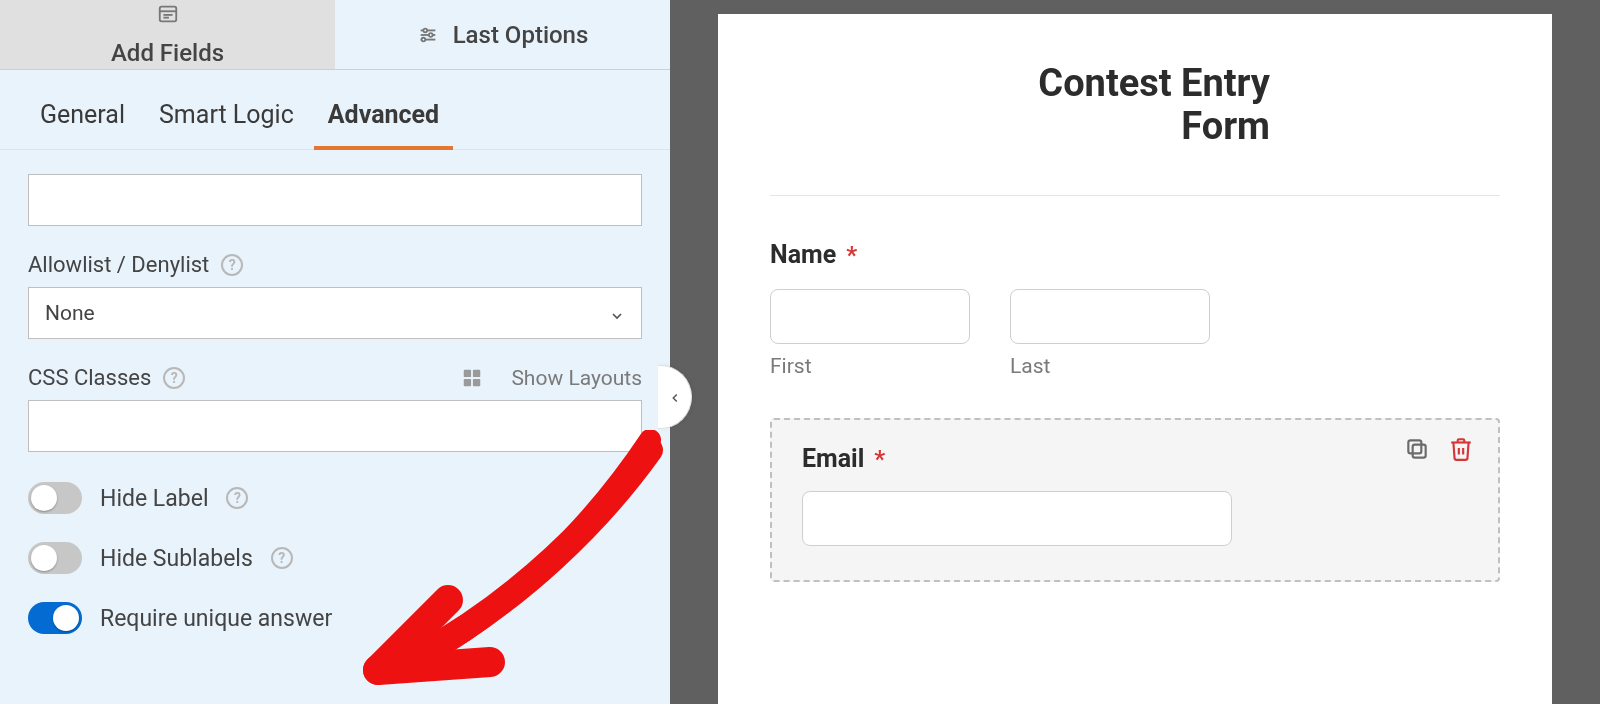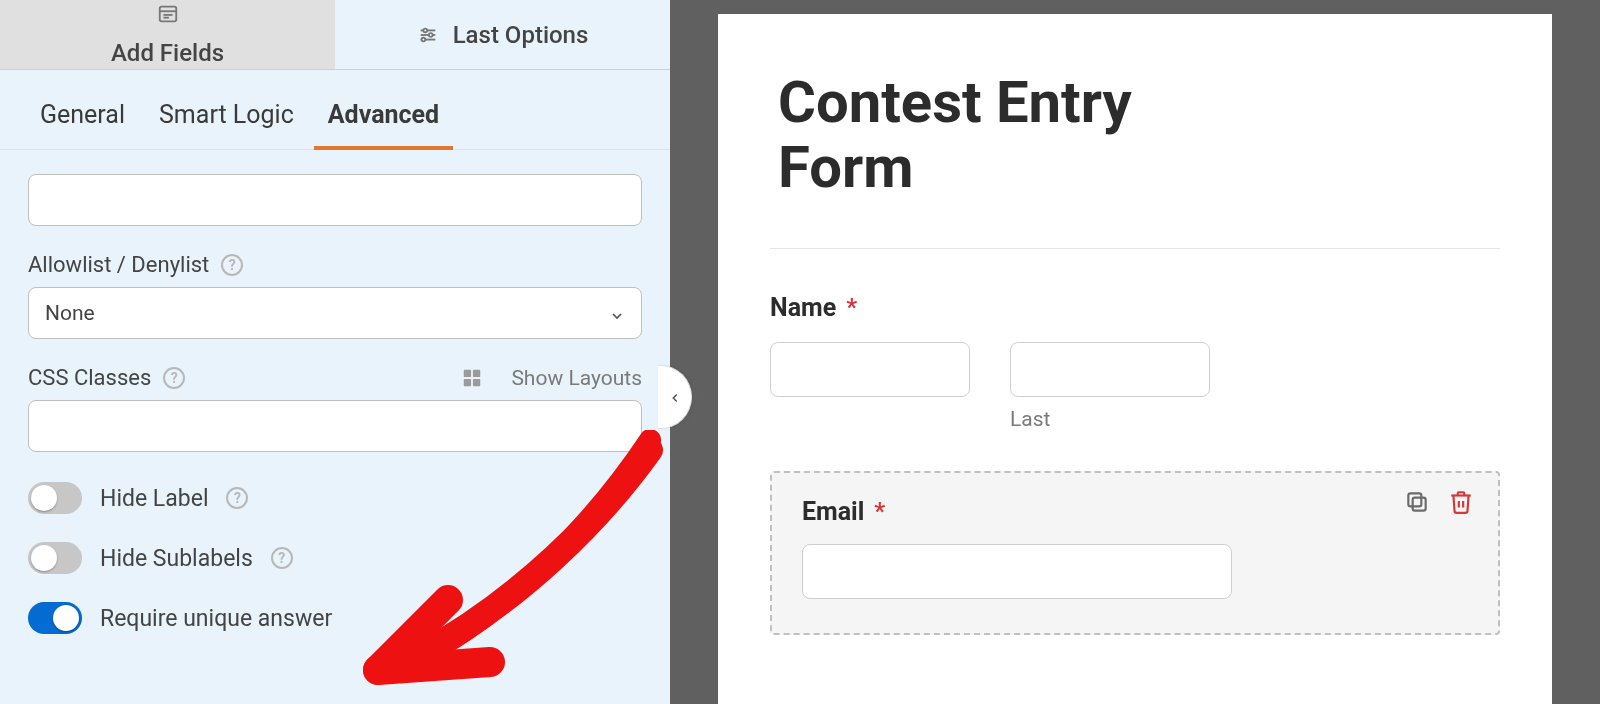--- a/index.html
+++ b/index.html
@@ -26,41 +26,41 @@
   .top-tab.active{background:var(--panel-bg);}
   .icon-grid-box,.icon-sliders{width:22px;height:22px;display:inline-block;color:#777;}
   .sub-tabs{display:flex;padding:12px 26px 0 26px;border-bottom:1px solid rgba(0,0,0,.06);}
   .sub-tab{padding:18px 14px 20px;font-size:25px;color:#3a3a3a;cursor:pointer;position:relative;margin-right:6px;font-weight:400;text-align:center;}
   .sub-tab.active{font-weight:700;}
   .sub-tab.active::after{content:"";position:absolute;left:0;right:0;bottom:-1px;height:4px;background:var(--accent);}
   .panel-body{padding:6px 28px 20px;overflow:hidden;}
   .row{margin-top:26px;}
   .row-label{font-size:22px;color:#444;display:flex;align-items:center;gap:12px;}
   .help-icon{width:22px;height:22px;border-radius:50%;border:2px solid #b8b8b8;display:inline-flex;align-items:center;justify-content:center;font-size:14px;color:#b8b8b8;font-weight:700;}
-  .text-input,.select-input{width:100%;height:52px;border:1px solid var(--field-border);border-radius:8px;background:#fff;margin-top:10px;padding:0 16px;font-size:21px;color:#444;}
+  .text-input,.select-input{width:100%;height:52px;border:1px solid var(--field-border);border-radius:0;background:#fff;margin-top:10px;padding:0 16px;font-size:21px;color:#444;}
   .select-input{display:flex;align-items:center;justify-content:space-between;cursor:pointer;}
   .chev-down{width:16px;height:16px;}
   .show-layouts{display:flex;align-items:center;gap:28px;font-size:21px;color:var(--muted);}
   .layouts-icon{width:22px;height:22px;}
   .row-flex{display:flex;align-items:center;justify-content:space-between;}
   .toggle-row{display:flex;align-items:center;gap:18px;margin-top:28px;}
   .toggle{width:54px;height:32px;border-radius:16px;position:relative;background:#c7c7c7;cursor:pointer;flex:0 0 54px;}
   .toggle .knob{position:absolute;top:3px;left:3px;width:26px;height:26px;border-radius:50%;background:#fff;box-shadow:0 1px 2px rgba(0,0,0,.3);transition:left .15s;}
   .toggle.on{background:var(--blue);}
   .toggle.on .knob{left:25px;}
   .toggle-label{font-size:23px;color:#444;}
   
   .collapse-handle{position:absolute;top:365px;right:-22px;width:34px;height:64px;background:#fff;border:1px solid #e0e0e0;border-left:none;border-radius:0 32px 32px 0;display:flex;align-items:center;justify-content:center;cursor:pointer;box-shadow:2px 0 4px rgba(0,0,0,.05);}
   .chev-left{width:14px;height:14px;}
   
   .arrow-annot{position:absolute;pointer-events:none;}
   
   .preview-area{flex:1;background:var(--preview-gutter);padding:14px 48px 0 48px;display:flex;justify-content:flex-start;}
   .preview-page{background:#fff;width:100%;max-width:840px;padding:48px 52px 70px;}
-  .form-title{font-size:58px;font-weight:700;color:#2c2c2c;line-height:1.12;max-width:500px;margin:8px;}
+  .form-title{font-size:38px;font-weight:700;color:#2c2c2c;line-height:1.12;max-width:500px;margin:0;text-align:right;}
   .divider{height:1px;background:#e5e5e5;margin:48px 0 44px;}
   .field-label{font-size:25px;font-weight:700;color:#2c2c2c;display:flex;align-items:center;gap:10px;}
   .req-star{color:var(--red);font-size:24px;}
   .name-inputs{display:flex;gap:40px;margin-top:20px;}
   .name-col{display:flex;flex-direction:column;}
   .name-input{width:200px;height:55px;border:1px solid #cfcfcf;border-radius:8px;background:#fff;}
   .sublabel{font-size:21px;color:var(--muted);margin-top:10px;}
   
   .selected-block{margin-top:40px;border:2px dashed #c0c0c0;border-radius:4px;background:#f5f5f5;padding:24px 30px 34px;position:relative;}
   .block-actions{position:absolute;top:16px;right:24px;display:flex;gap:18px;}
@@ -198,20 +198,21 @@
       <div class="divider"></div>
 
       <div>
         <div class="field-label">
           <span>Name</span>
           <span class="req-star">*</span>
         </div>
         <div class="name-inputs">
           <div class="name-col">
             <div class="name-input"></div>
+            <div class="sublabel">First</div>
           </div>
           <div class="name-col">
             <div class="name-input"></div>
             <div class="sublabel">Last</div>
           </div>
         </div>
       </div>
 
       <div class="selected-block">
         <div class="block-actions">

